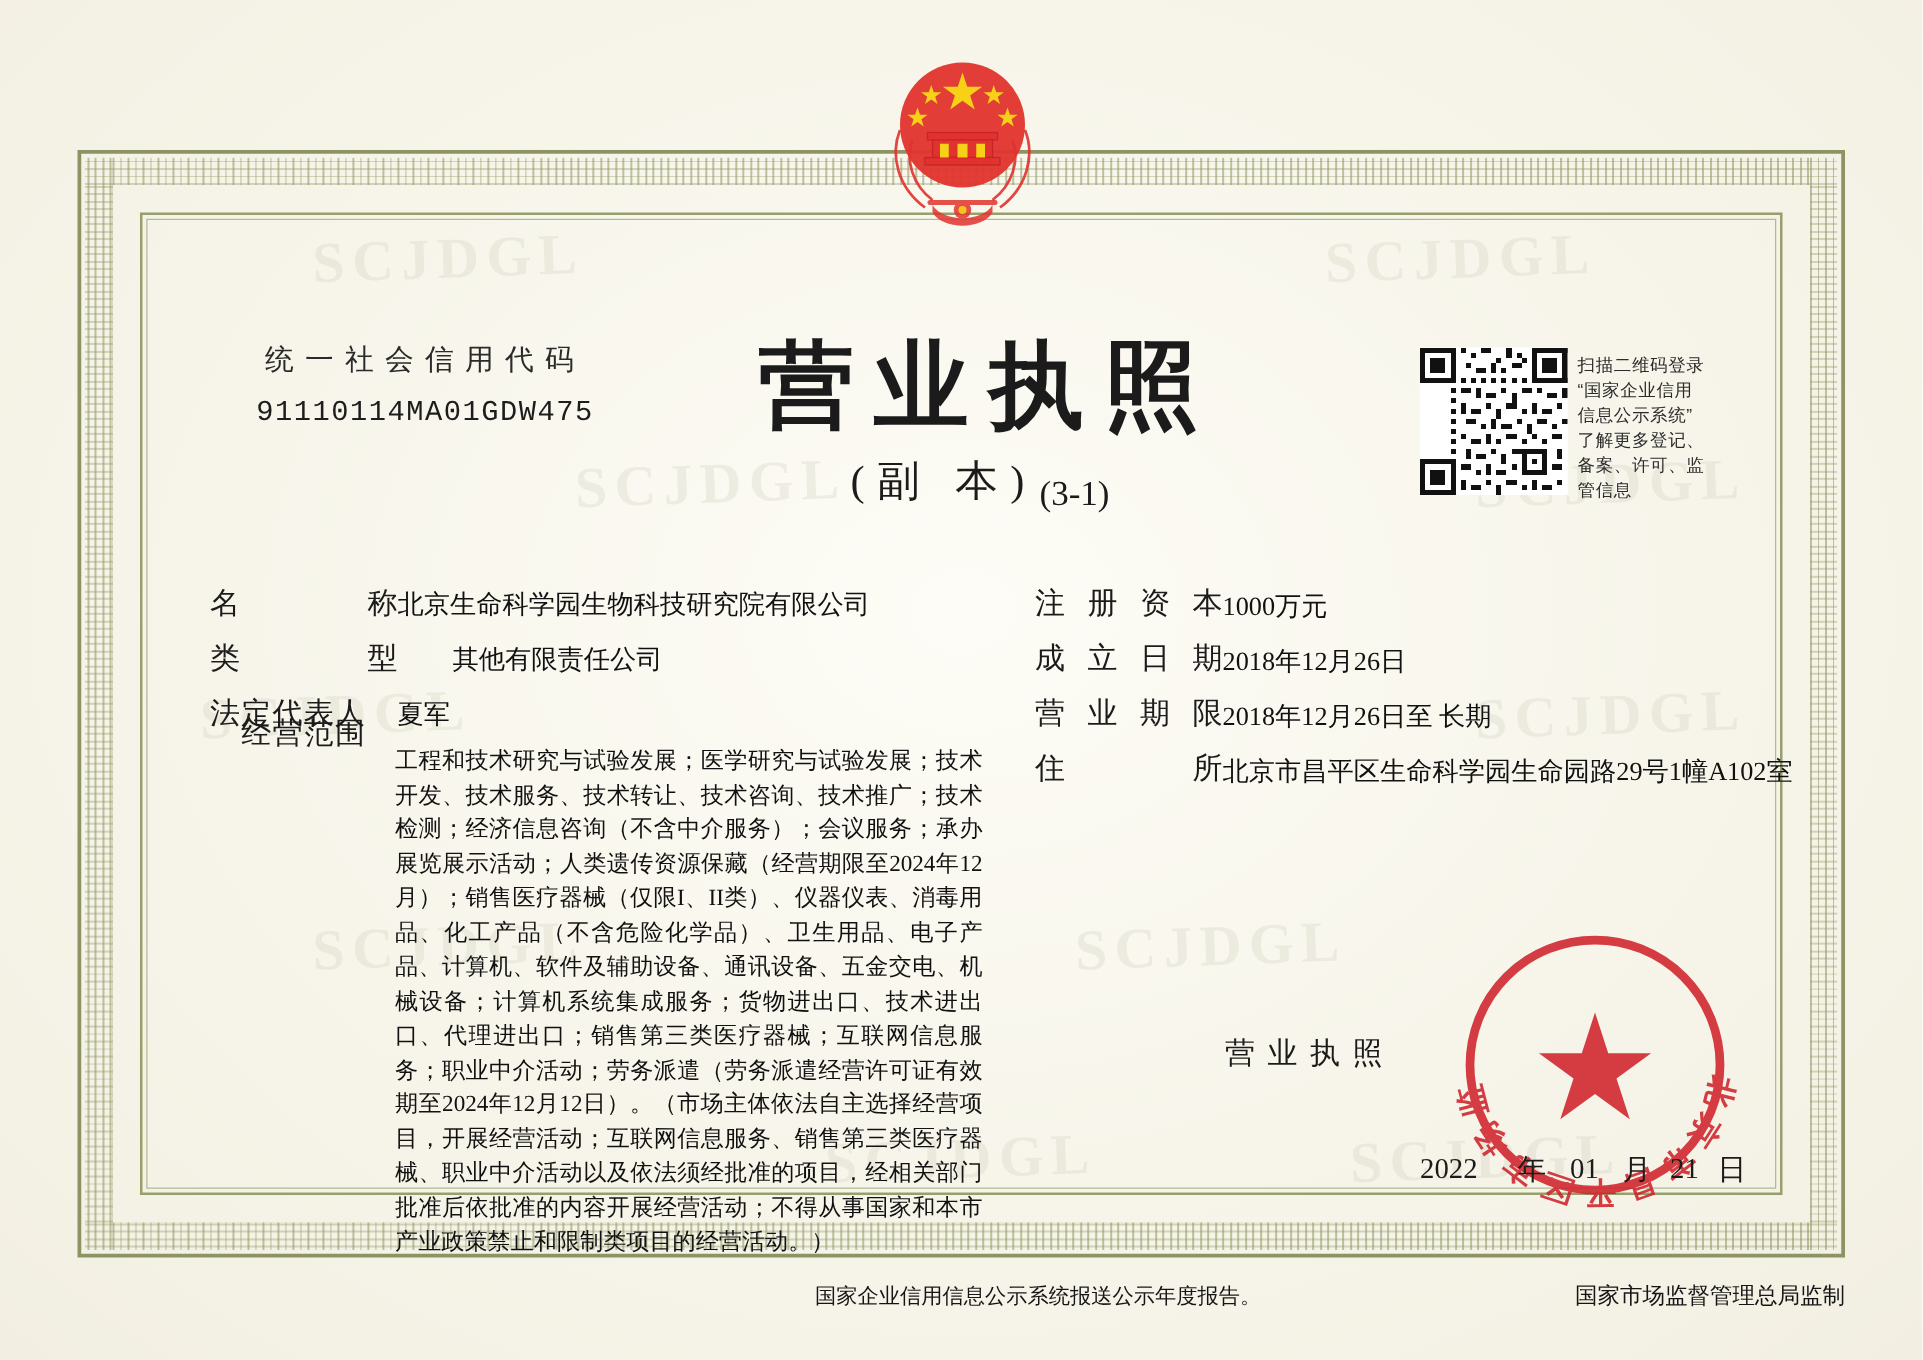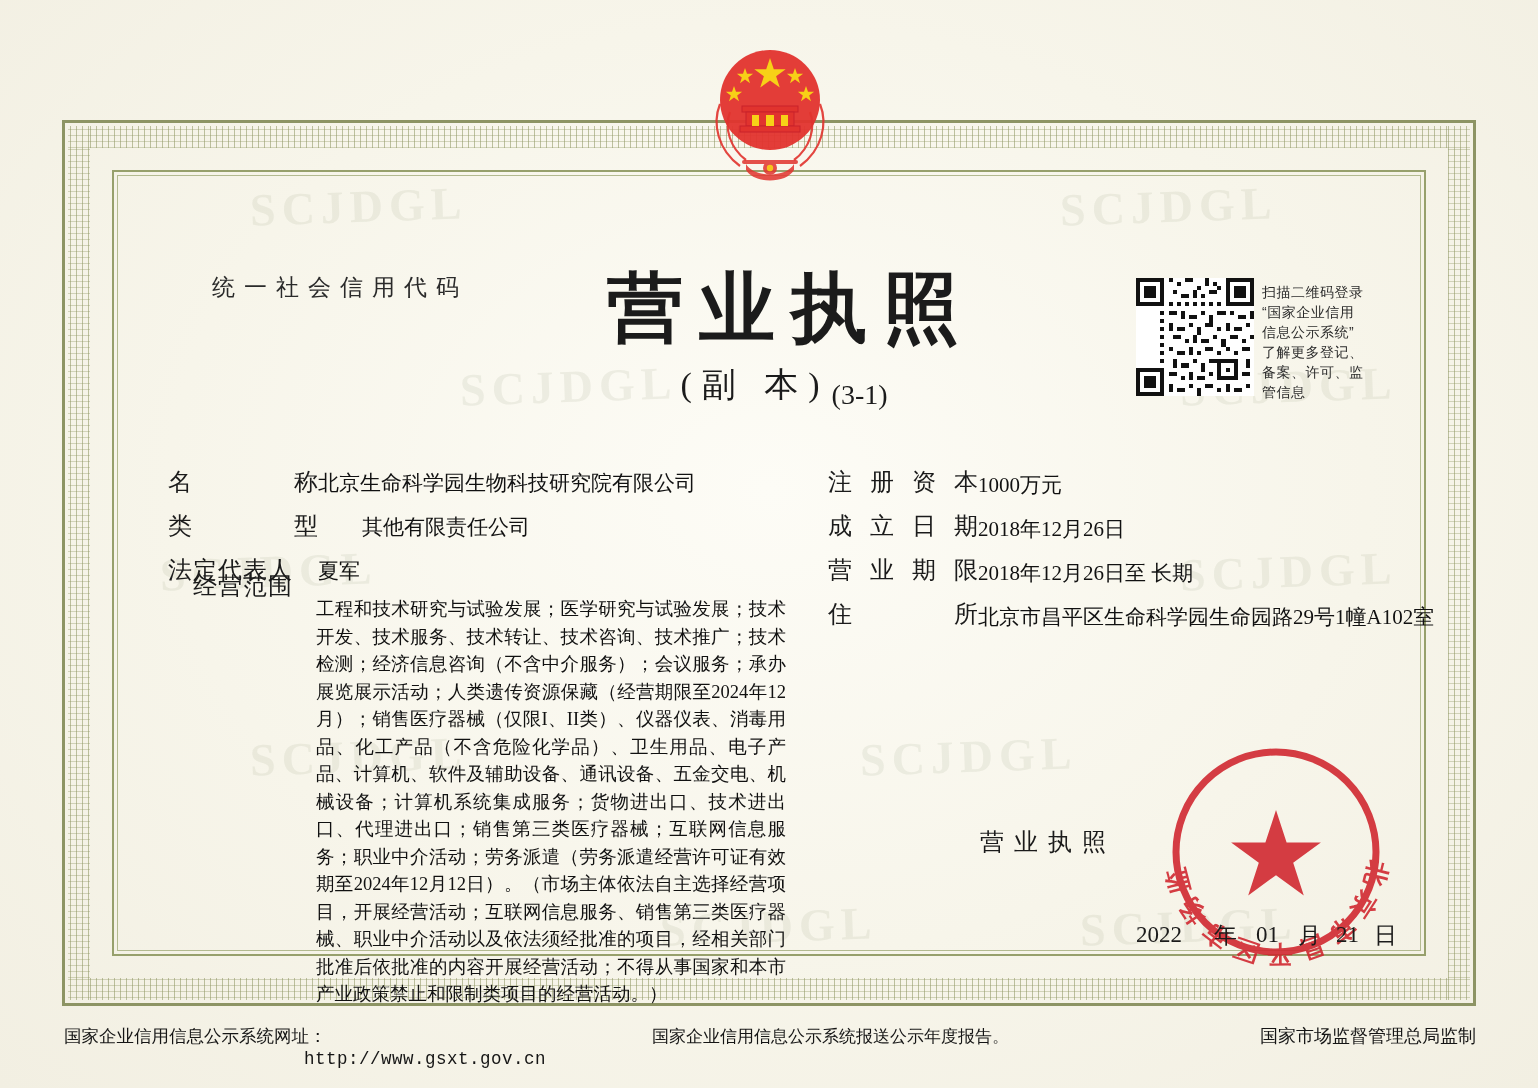--- a/index.html
+++ b/index.html
@@ -379,20 +379,21 @@
         <path d="M56,122 C64,136 96,136 104,122 L104,128 C96,142 64,142 56,128 Z"></path>
       </g>
       <g fill="#f7d117" opacity="0.9">
         <circle cx="80" cy="126" r="3.2"></circle>
       </g>
     </g>
   </svg>
 
   <div id="credit-block">
     <div id="credit-label">统一社会信用代码</div>
+    <div id="credit-code">91110114MA01GDW475</div>
   </div>
 
   <div id="title">营业执照</div>
   <div id="subtitle-row">
     <span id="subtitle">(副 本)</span><span id="subtitle-no">(3-1)</span>
   </div>
 
   <div id="qr-wrap">
     <svg id="qr" viewBox="0 0 29 29" shape-rendering="crispEdges">
       <rect width="29" height="29" fill="#ffffff"></rect>
@@ -585,23 +586,19 @@
   <div id="date-row">
     <span id="date-year">2022</span>
     <span id="lbl-year">年</span>
     <span id="date-month">01</span>
     <span id="lbl-month">月</span>
     <span id="date-day">21</span>
     <span id="lbl-day">日</span>
   </div>
 
   <div id="footer">
-    <div id="footer-left">
-      <span>国家企业信用信息公示系统网址：</span>
-      <span class="url">http://www.gsxt.gov.cn</span>
-    </div>
     <div id="footer-center">
       <div>国家企业信用信息公示系统报送公示年度报告。</div>
     </div>
     <div id="footer-right">国家市场监督管理总局监制</div>
   </div>
 
 </div>
 
 </body></html>

